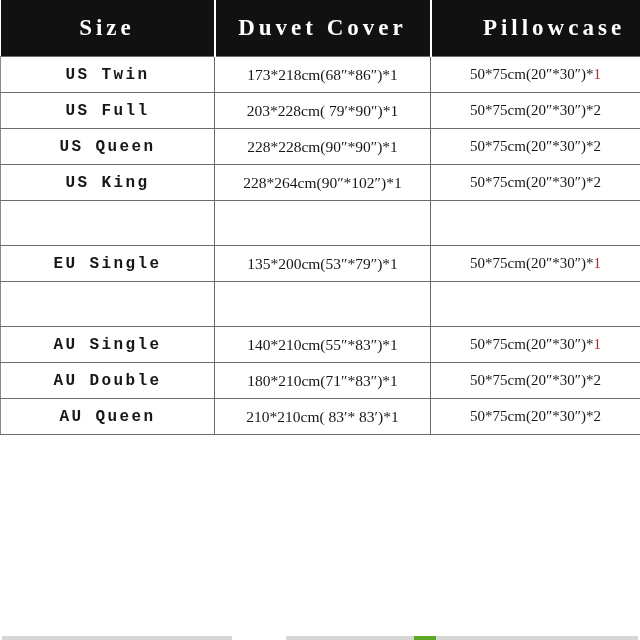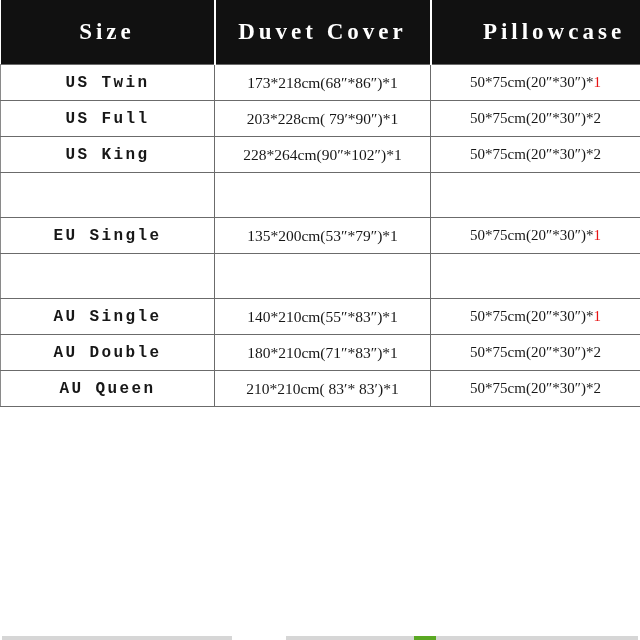--- a/index.html
+++ b/index.html
@@ -32,21 +32,21 @@
 
   
   col.col-size  { width: 214px; }
   col.col-duvet { width: 216px; }
   col.col-pillow{ width: 210px; }
 
   
   thead tr.header-row th {
     background: #111111;
     color: #ffffff;
-    height: 64px;
+    height: 56px;
     padding: 0;
     margin: 6px;
     text-align: center;
     vertical-align: middle;
     font-family: "Liberation Serif", "DejaVu Serif", serif;
     font-weight: 700;
     font-size: 23px;
     letter-spacing: 4px;
     border-left: 2px solid #ffffff;
     border-right: 2px solid #ffffff;
@@ -151,20 +151,25 @@
           <td class="cell-size">US Twin</td>
           <td class="cell-duvet">173*218cm(68″*86″)*1</td>
           <td class="cell-pillow"><span>50*75cm(20″*30″)*</span><span class="qty-red" style="color: rgb(232, 20, 20);">1</span></td>
         </tr>
         <tr class="data-row">
           <td class="cell-size">US Full</td>
           <td class="cell-duvet">203*228cm( 79′*90″)*1</td>
           <td class="cell-pillow"><span>50*75cm(20″*30″)*</span><span>2</span></td>
         </tr>
         <tr class="data-row">
+          <td class="cell-size">US Queen</td>
+          <td class="cell-duvet">228*228cm(90″*90″)*1</td>
+          <td class="cell-pillow"><span>50*75cm(20″*30″)*</span><span>2</span></td>
+        </tr>
+        <tr class="data-row">
           <td class="cell-size">US King</td>
           <td class="cell-duvet">228*264cm(90″*102″)*1</td>
           <td class="cell-pillow"><span>50*75cm(20″*30″)*</span><span>2</span></td>
         </tr>
         <tr class="spacer-row">
           <td class="cell-size"></td>
           <td class="cell-duvet"></td>
           <td class="cell-pillow"></td>
         </tr>
         <tr class="data-row">

